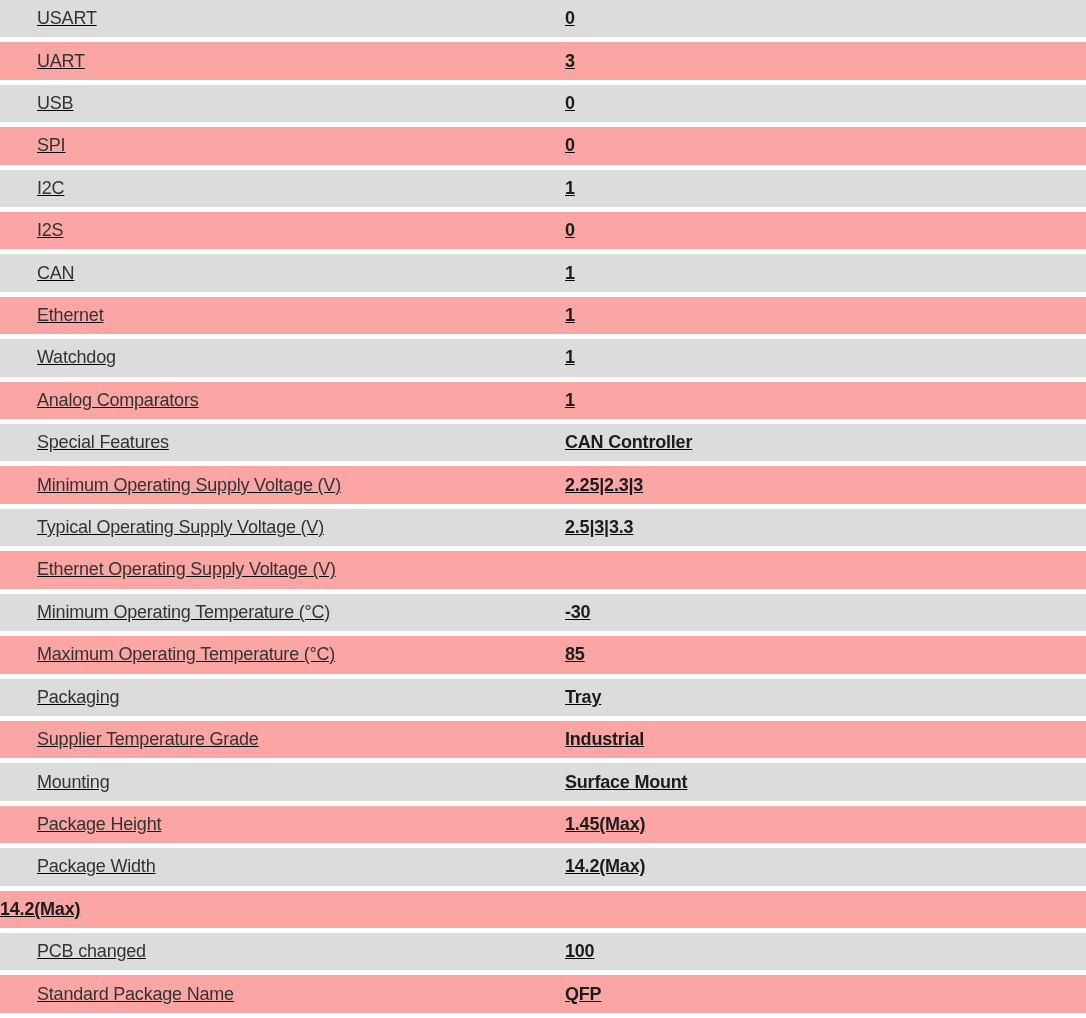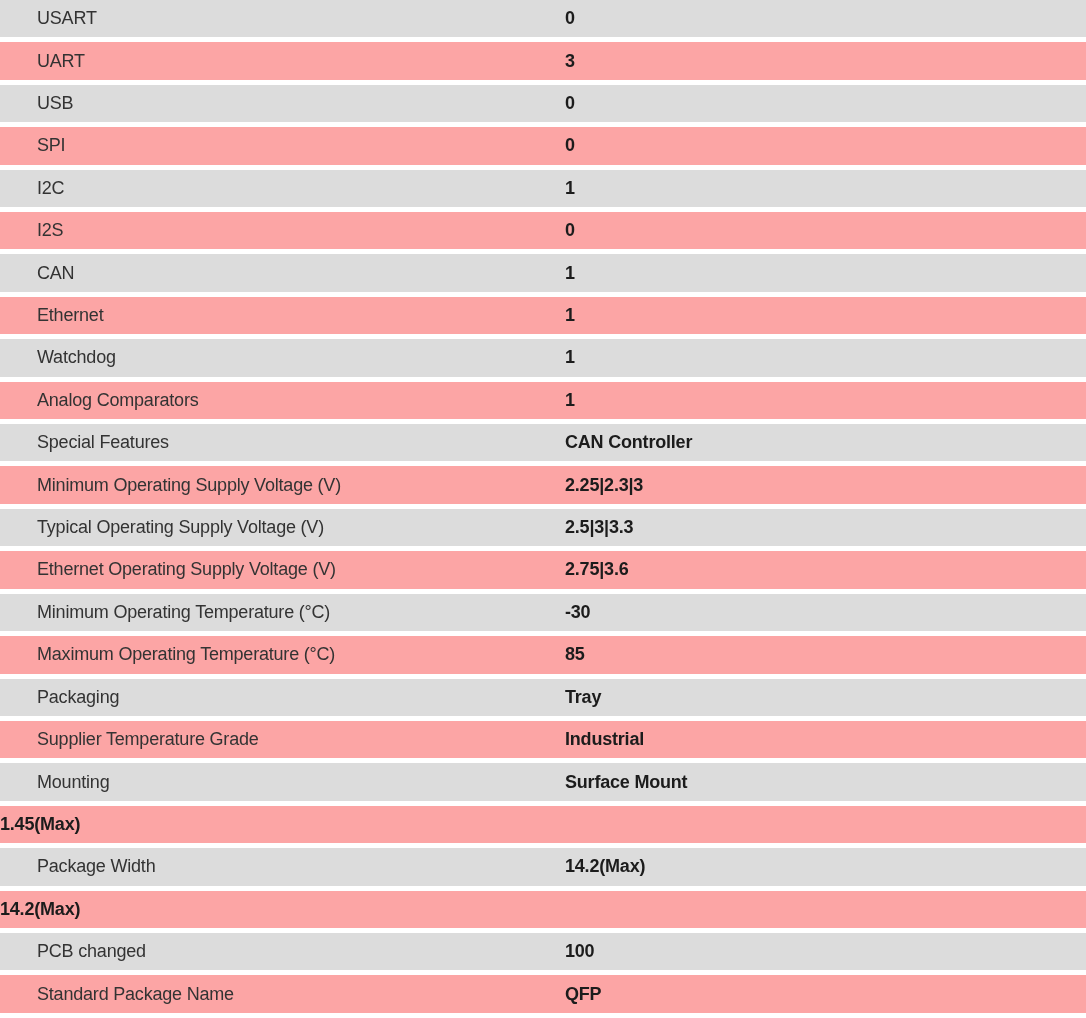--- a/index.html
+++ b/index.html
@@ -8,20 +8,21 @@
     background: #ffffff;
   }
   body {
     width: 1086px;
     font-family: "Liberation Sans", sans-serif;
   }
   .spec-table {
     width: 1086px;
     height: 1018px;
     overflow: hidden;
+    text-decoration: underline;
   }
   .row {
     height: 42.4166px;
     box-sizing: border-box;
     border-bottom: 5px solid #ffffff;
     display: flex;
     align-items: center;
     background: #fca5a5;
   }
   .row:nth-child(odd) {
@@ -111,21 +112,20 @@
     <span class="value">2.25|2.3|3</span>
   </div>
 
   <div class="row">
     <span class="label">Typical Operating Supply Voltage (V)</span>
     <span class="value">2.5|3|3.3</span>
   </div>
 
   <div class="row">
     <span class="label">Ethernet Operating Supply Voltage (V)</span>
-    <span class="value">2.75|3.6</span>
   </div>
 
   <div class="row">
     <span class="label">Minimum Operating Temperature (°C)</span>
     <span class="value">-30</span>
   </div>
 
   <div class="row">
     <span class="label">Maximum Operating Temperature (°C)</span>
     <span class="value">85</span>
@@ -140,20 +140,21 @@
     <span class="label">Supplier Temperature Grade</span>
     <span class="value">Industrial</span>
   </div>
 
   <div class="row">
     <span class="label">Mounting</span>
     <span class="value">Surface Mount</span>
   </div>
 
   <div class="row">
+    <span class="label">Package Height</span>
     <span class="value">1.45(Max)</span>
   </div>
 
   <div class="row">
     <span class="label">Package Width</span>
     <span class="value">14.2(Max)</span>
   </div>
 
   <div class="row">
     <span class="value">14.2(Max)</span>

